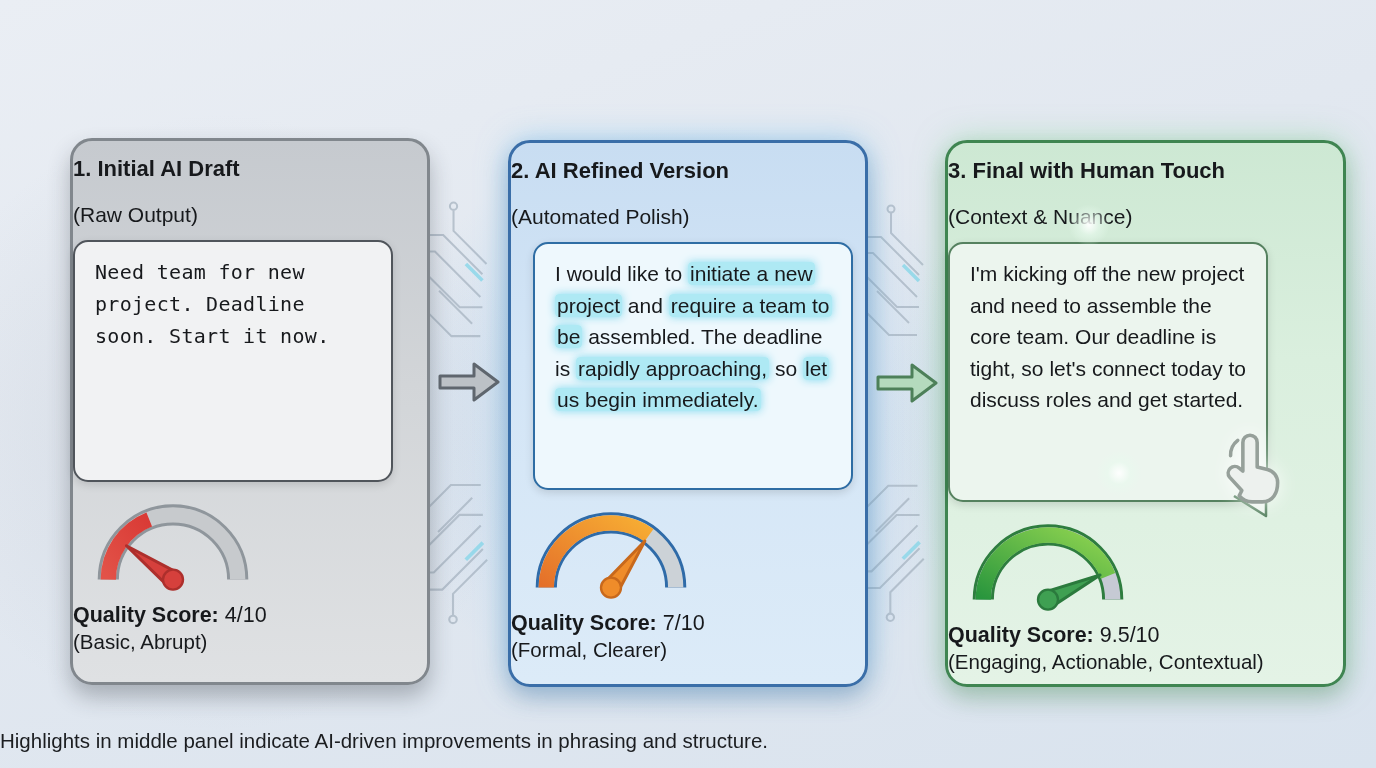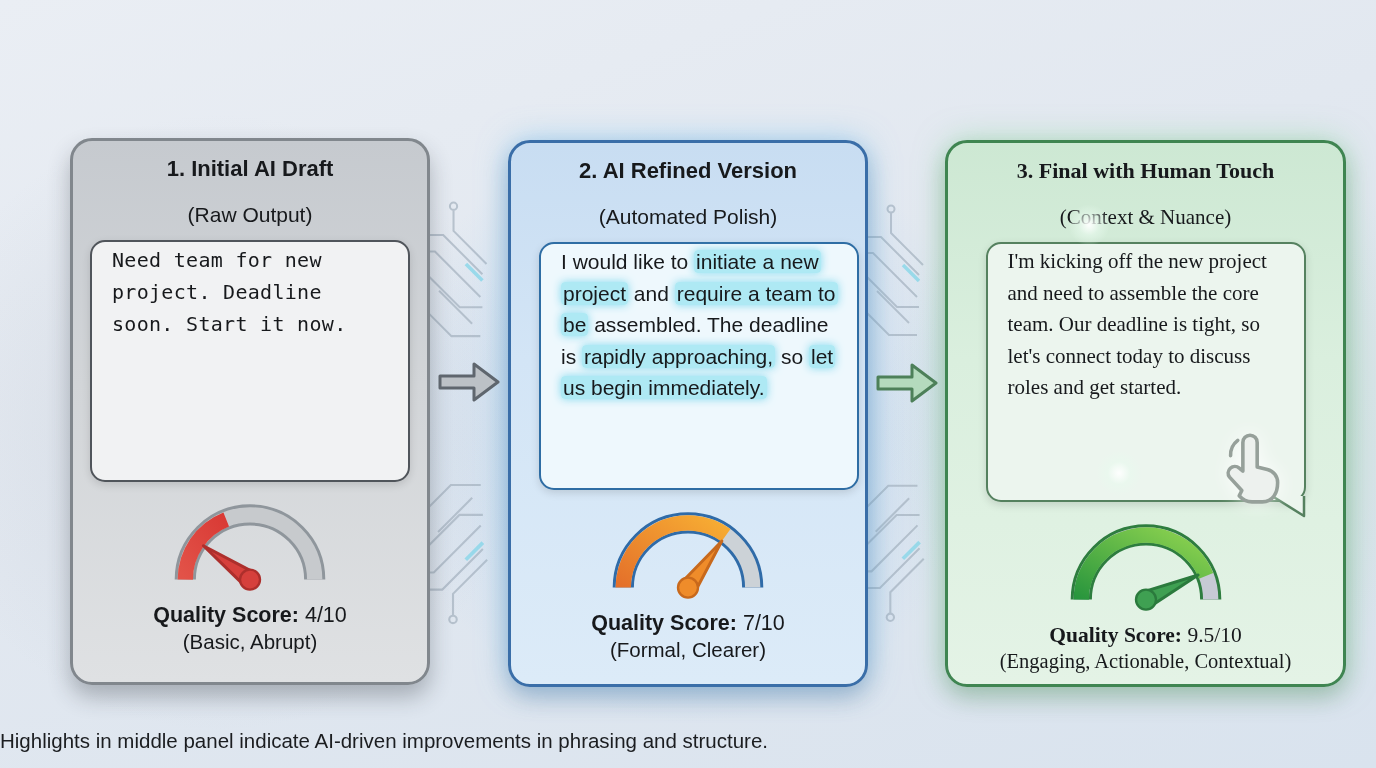--- a/index.html
+++ b/index.html
@@ -12,33 +12,33 @@
       linear-gradient(160deg, var(--bg-top,#eaeef4) 0%, #e2e8f0 45%, var(--bg-bottom,#d9e3ee) 100%);
     font-family:"Liberation Sans", sans-serif;color:#17191c;
   }
   
   .title{position:absolute;top:25px;left:0;width:100%;text-align:center;line-height:1.38;font-size:30px;white-space:nowrap;}
   .title .t1{font-weight:700;}
   .title .b{font-weight:700;}
   .title .r{font-weight:400;margin-left:9px;}
   
   .panel{position:absolute;top:140px;width:360px;height:547px;border-radius:22px;border:3px solid;
-         box-sizing:border-box;display:flex;flex-direction:column;align-items:center;text-align:center;z-index:2;}
+         box-sizing:border-box;display:flex;flex-direction:column;align-items:flex-start;text-align:center;z-index:2;}
   .panel1{left:70px;top:138px;border-color:var(--p1b,#81878d);
           background:linear-gradient(180deg,#c6cacf 0%,#d2d5d8 45%,#dfe1e3 100%);
           box-shadow:0 12px 22px rgba(40,45,52,.30);}
   .panel2{left:508px;border-color:var(--p2b,#3a6ea8);
           background:linear-gradient(180deg,#c8ddf2 0%,#d3e5f6 40%,#dcebf8 100%);
           box-shadow:0 12px 22px rgba(30,60,100,.22), 0 0 30px rgba(110,190,240,.55);}
   .panel3{left:945px;width:401px;border-color:var(--p3b,#3f8551);
           background:linear-gradient(180deg,#cde8d3 0%,#daefde 40%,#e4f3e6 100%);
-          box-shadow:0 12px 22px rgba(25,70,35,.20), 0 0 30px rgba(130,215,150,.50);font-family:Liberation Serif, serif;}
+          box-shadow:0 12px 22px rgba(25,70,35,.20), 0 0 30px rgba(130,215,150,.50);}
   .ph{margin-top:14px;font-size:22px;font-weight:700;line-height:1.3;}
   .psub{font-size:21px;line-height:1.25;}
-  .msg{margin-top:12px;width:320px;border-radius:15px;padding:2px 20px;box-sizing:border-box;
+  .msg{margin-top:12px;width:320px;border-radius:15px;padding:14px 20px;box-sizing:border-box;
        text-align:left;font-size:21px;line-height:1.5;box-shadow:0 3px 9px rgba(0,0,0,.13);}
   .panel1 .msg{height:242px;background:#f1f2f3;border:2px solid #50555b;
        font-family:"DejaVu Sans Mono","Liberation Mono",monospace;font-size:20px;line-height:1.6;letter-spacing:.3px;}
   .panel2 .msg{height:248px;background:#eef8fd;border:2px solid #2e6da4;margin-left:22px;}
   .panel3 .msg{height:260px;background:#ecf5ee;border:2px solid #55815f;position:relative;}
   .hl{background:var(--hl,#aee9f4);border-radius:4px;padding:0 2px;
       box-shadow:0 0 9px rgba(125,216,238,.95);-webkit-box-decoration-break:clone;box-decoration-break:clone;}
   .gauge{margin-top:15px;width:200px;height:97px;}
   .score{margin-top:9px;font-size:21.5px;}
   .score .sl{font-weight:700;}

